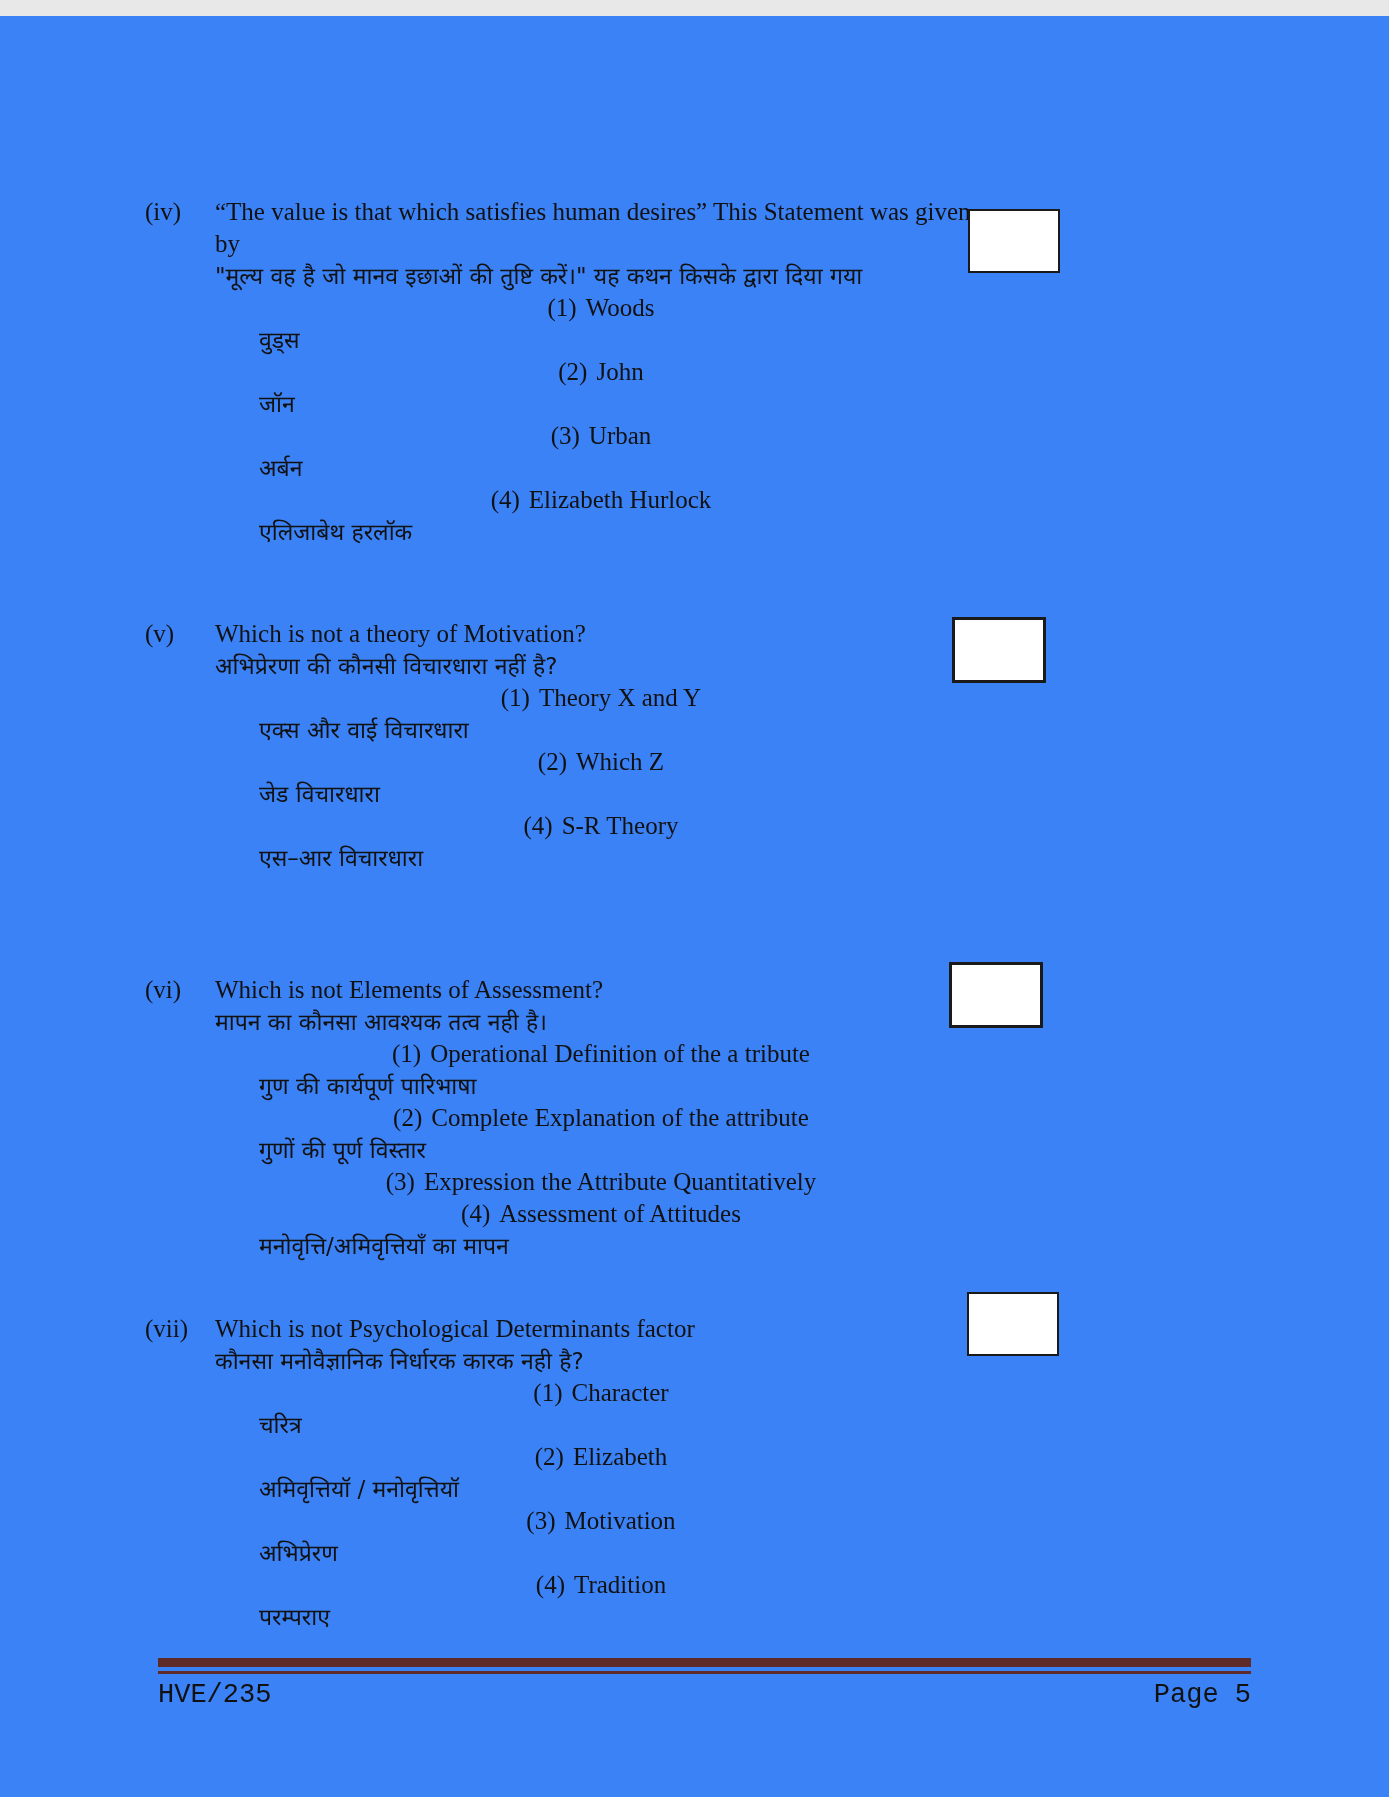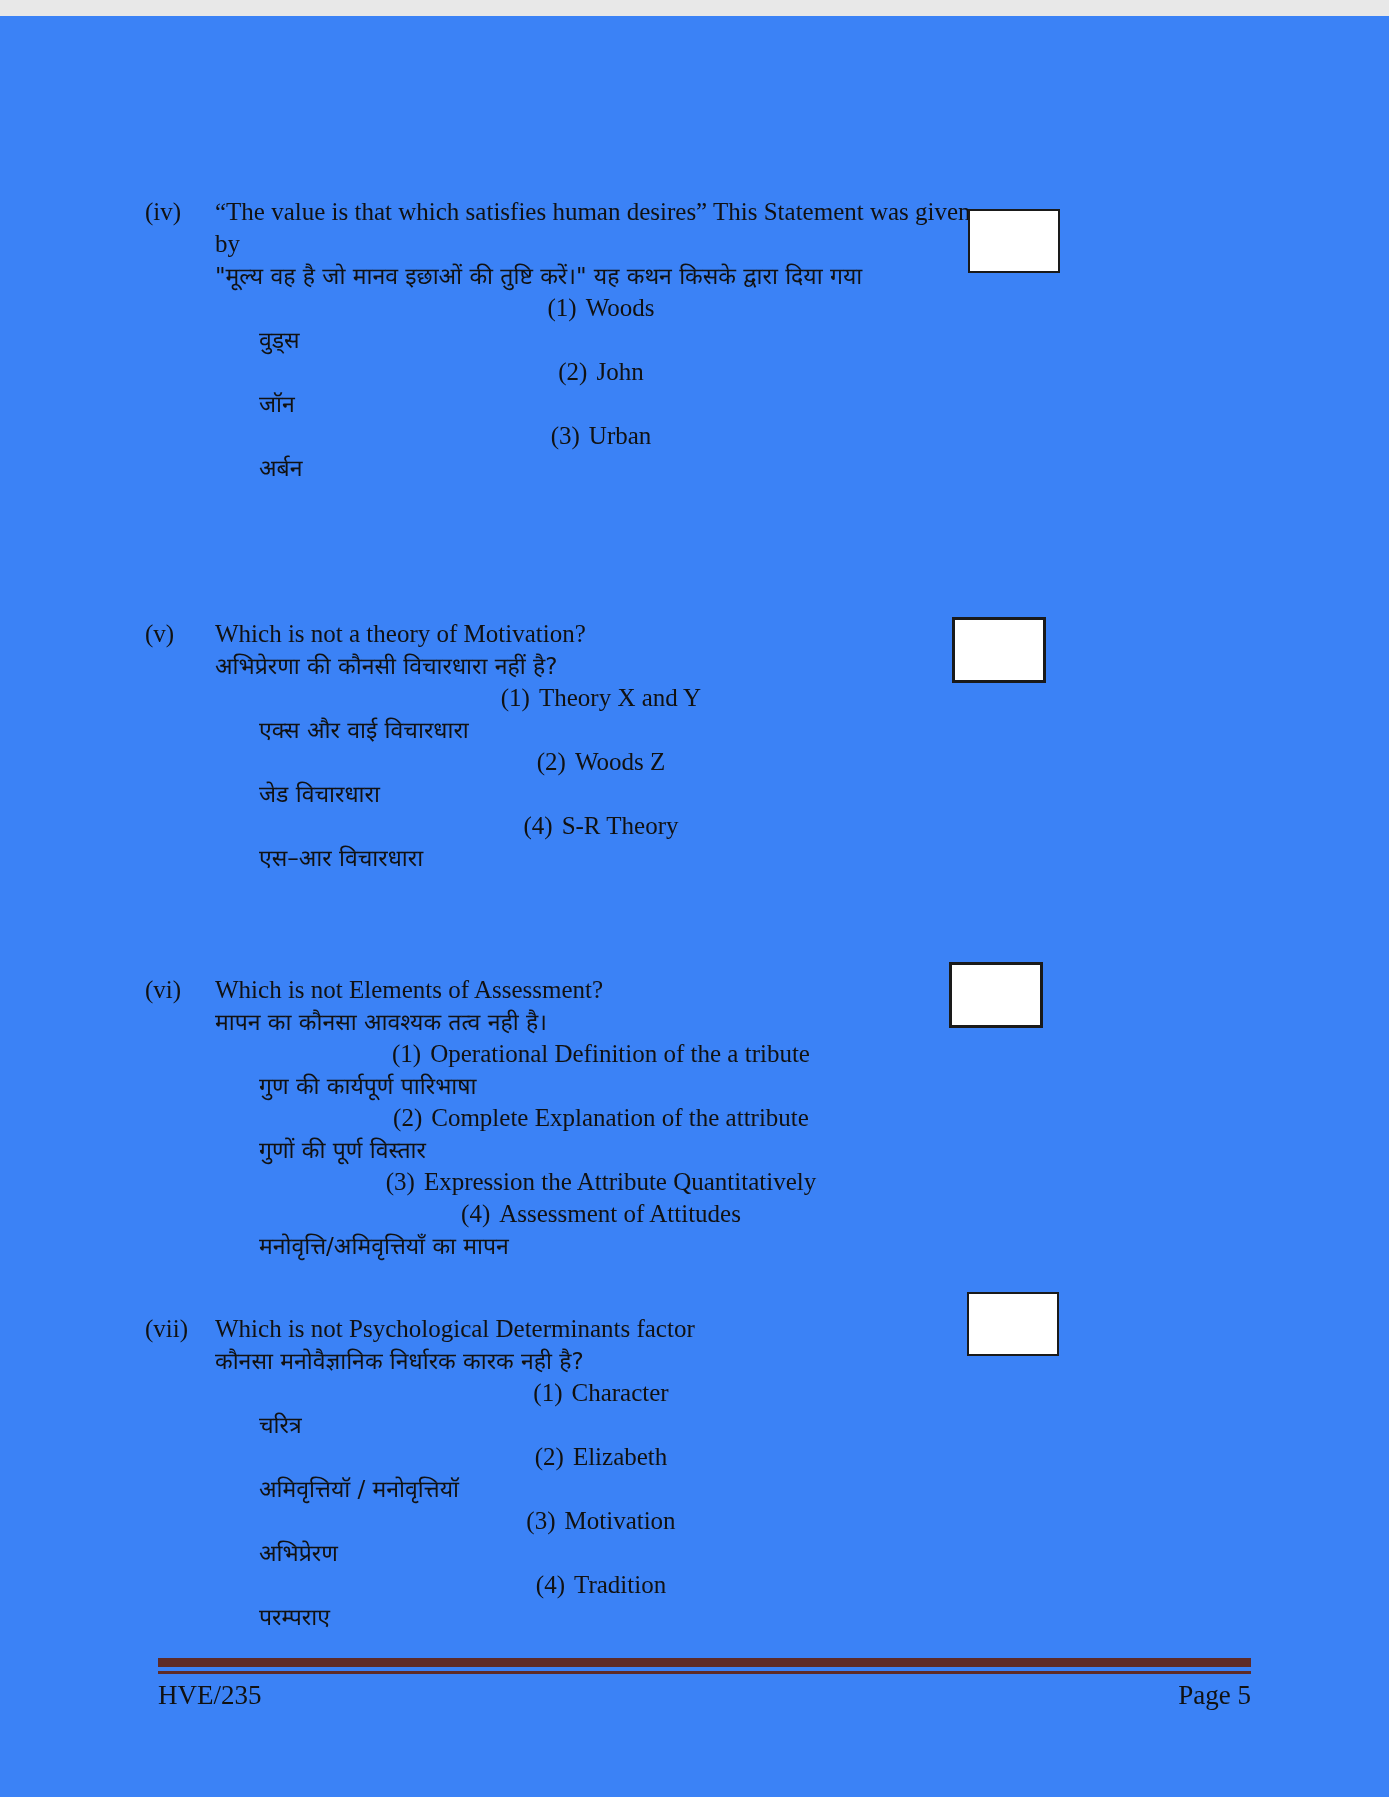--- a/index.html
+++ b/index.html
@@ -53,20 +53,21 @@
   .rule-thick { top:1642px; height:9px; }
   .rule-thin  { top:1655px; height:3px; }
   .footer-row {
     position:absolute;
     left:158px; top:1662px;
     width:1093px;
     display:flex;
     justify-content:space-between;
     font-size:27px;
     line-height:34px;
+    font-family:Liberation Mono, monospace;
   }
 </style>
 </head>
 <body>
 
 <div class="page">
 
   <div class="question" style="top:180px">
     <div class="q-label">(iv)</div>
     <div class="q-body">
@@ -77,34 +78,38 @@
         <div class="opt-hi">वुड्स</div>
       </div>
       <div>
         <div class="opt-en"><span class="opt-num">(2)</span><span>John</span></div>
         <div class="opt-hi">जॉन</div>
       </div>
       <div>
         <div class="opt-en"><span class="opt-num">(3)</span><span>Urban</span></div>
         <div class="opt-hi">अर्बन</div>
       </div>
+      <div>
+        <div class="opt-en"><span class="opt-num">(4)</span><span>Elizabeth Hurlock</span></div>
+        <div class="opt-hi">एलिजाबेथ हरलॉक</div>
+      </div>
     </div>
   </div>
 
   <div class="question" style="top:602px">
     <div class="q-label">(v)</div>
     <div class="q-body">
       <div class="q-en">Which is not a theory of Motivation?</div>
       <div class="q-hi">अभिप्रेरणा की कौनसी विचारधारा नहीं है?</div>
       <div>
         <div class="opt-en"><span class="opt-num">(1)</span><span>Theory X and Y</span></div>
         <div class="opt-hi">एक्स और वाई विचारधारा</div>
       </div>
       <div>
-        <div class="opt-en"><span class="opt-num">(2)</span><span>Woods Z</span></div>
+        <div class="opt-en"><span class="opt-num">(2)</span><span>Which Z</span></div>
         <div class="opt-hi">जेड विचारधारा</div>
       </div>
       <div>
         <div class="opt-en"><span class="opt-num">(4)</span><span>S-R Theory</span></div>
         <div class="opt-hi">एस–आर विचारधारा</div>
       </div>
     </div>
   </div>
 
   <div class="question" style="top:958px">

